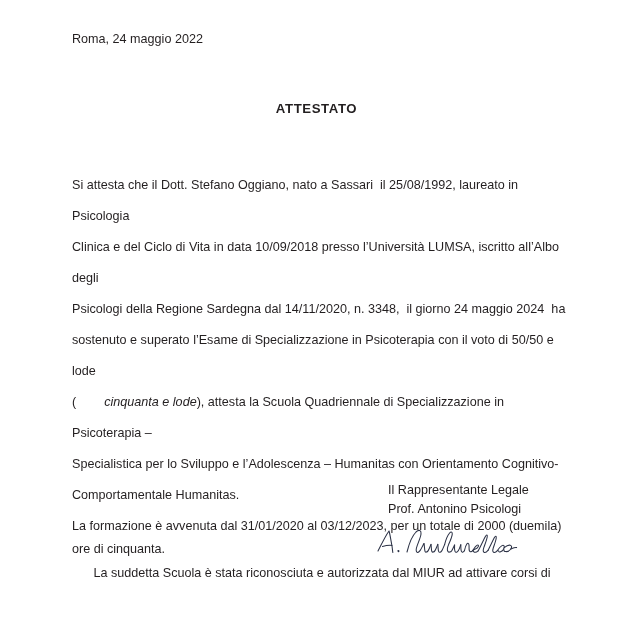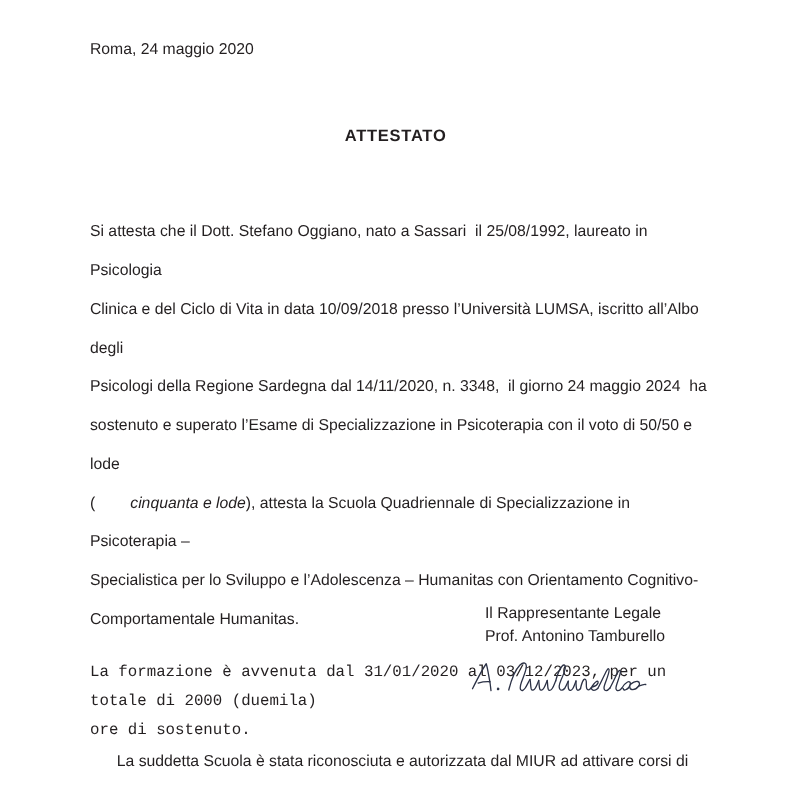--- a/index.html
+++ b/index.html
@@ -60,21 +60,21 @@
   .para-loose .line {
     line-height: 31px;
   }
   .para-tight .line {
     line-height: 23.2px;
   }
   .line {
     white-space: pre-wrap;
     display: block;
   }
-  .para-gap-1 { margin-top: 16px; font-family: Liberation Mono, monospace; }
+  .para-gap-1 { margin-top: 4px; }
   .para-gap-2 { margin-top: 1px; text-align: center; }
 
   b.strong { font-weight: normal; }
   i.em { font-style: italic; padding-left: 28px; }
 
   
   .sign-block {
     position: absolute;
     left: 388px;
     top: 481px;
@@ -97,50 +97,50 @@
     display: block;
     width: 165px;
     height: 48px;
   }
 </style>
 </head>
 <body>
 
 <div class="page">
 
-  <div class="date-line">Roma, 24 maggio 2020</div>
+  <div class="date-line">Roma, 24 maggio 2022</div>
 
   <div class="doc-title">ATTESTATO</div>
 
   <div class="body-block">
 
     <p class="para para-loose">
       <span class="line">Si attesta che il Dott. Stefano Oggiano, nato a Sassari  il 25/08/1992, laureato in Psicologia</span>
       <span class="line">Clinica e del Ciclo di Vita in data 10/09/2018 presso l’Università LUMSA, iscritto all’Albo degli</span>
       <span class="line">Psicologi della Regione Sardegna dal 14/11/2020, n. 3348,  il giorno 24 maggio 2024  ha</span>
       <span class="line"><span>sostenuto e superato </span><b class="strong">l’Esame di Specializzazione in Psicoterapia</b><span> con il voto di 50/50 e lode</span></span>
       <span class="line"><span>(</span><i class="em">cinquanta e lode</i><span>), attesta la Scuola Quadriennale di Specializzazione in Psicoterapia –</span></span>
       <span class="line">Specialistica per lo Sviluppo e l’Adolescenza – Humanitas con Orientamento Cognitivo-</span>
       <span class="line">Comportamentale Humanitas.</span>
     </p>
 
     <p class="para para-tight para-gap-1">
       <span class="line">La formazione è avvenuta dal 31/01/2020 al 03/12/2023, per un totale di 2000 (duemila)</span>
-      <span class="line">ore di sostenuto.</span>
+      <span class="line">ore di cinquanta.</span>
     </p>
 
     <p class="para para-tight para-gap-2">
       <span class="line">La suddetta Scuola è stata riconosciuta e autorizzata dal MIUR ad attivare corsi di</span>
     </p>
 
   </div>
 
   <div class="sign-block">
     <span class="sline">Il Rappresentante Legale</span>
-    <span class="sline">Prof. Antonino Tamburello</span>
+    <span class="sline">Prof. Antonino Psicologi</span>
   </div>
 
   <div class="signature-mark">
     <svg viewBox="0 0 165 48" xmlns="http://www.w3.org/2000/svg" fill="none" stroke="#2c3246" stroke-width="1.05" stroke-linecap="round" stroke-linejoin="round">
 
       <path d="M6 29 C10 21 14 13 17 9 C18 12 19 19 20 24 C20.4 27 20.6 29 20.8 30.5"></path>
       <path d="M10.5 24.5 C13.5 23.6 17 23.2 20 23.4"></path>
 
       <path d="M26 28.6 C26.6 28.4 27.1 28.6 27 29.2 C26.9 29.7 26.3 29.8 26 29.4"></path>
 

